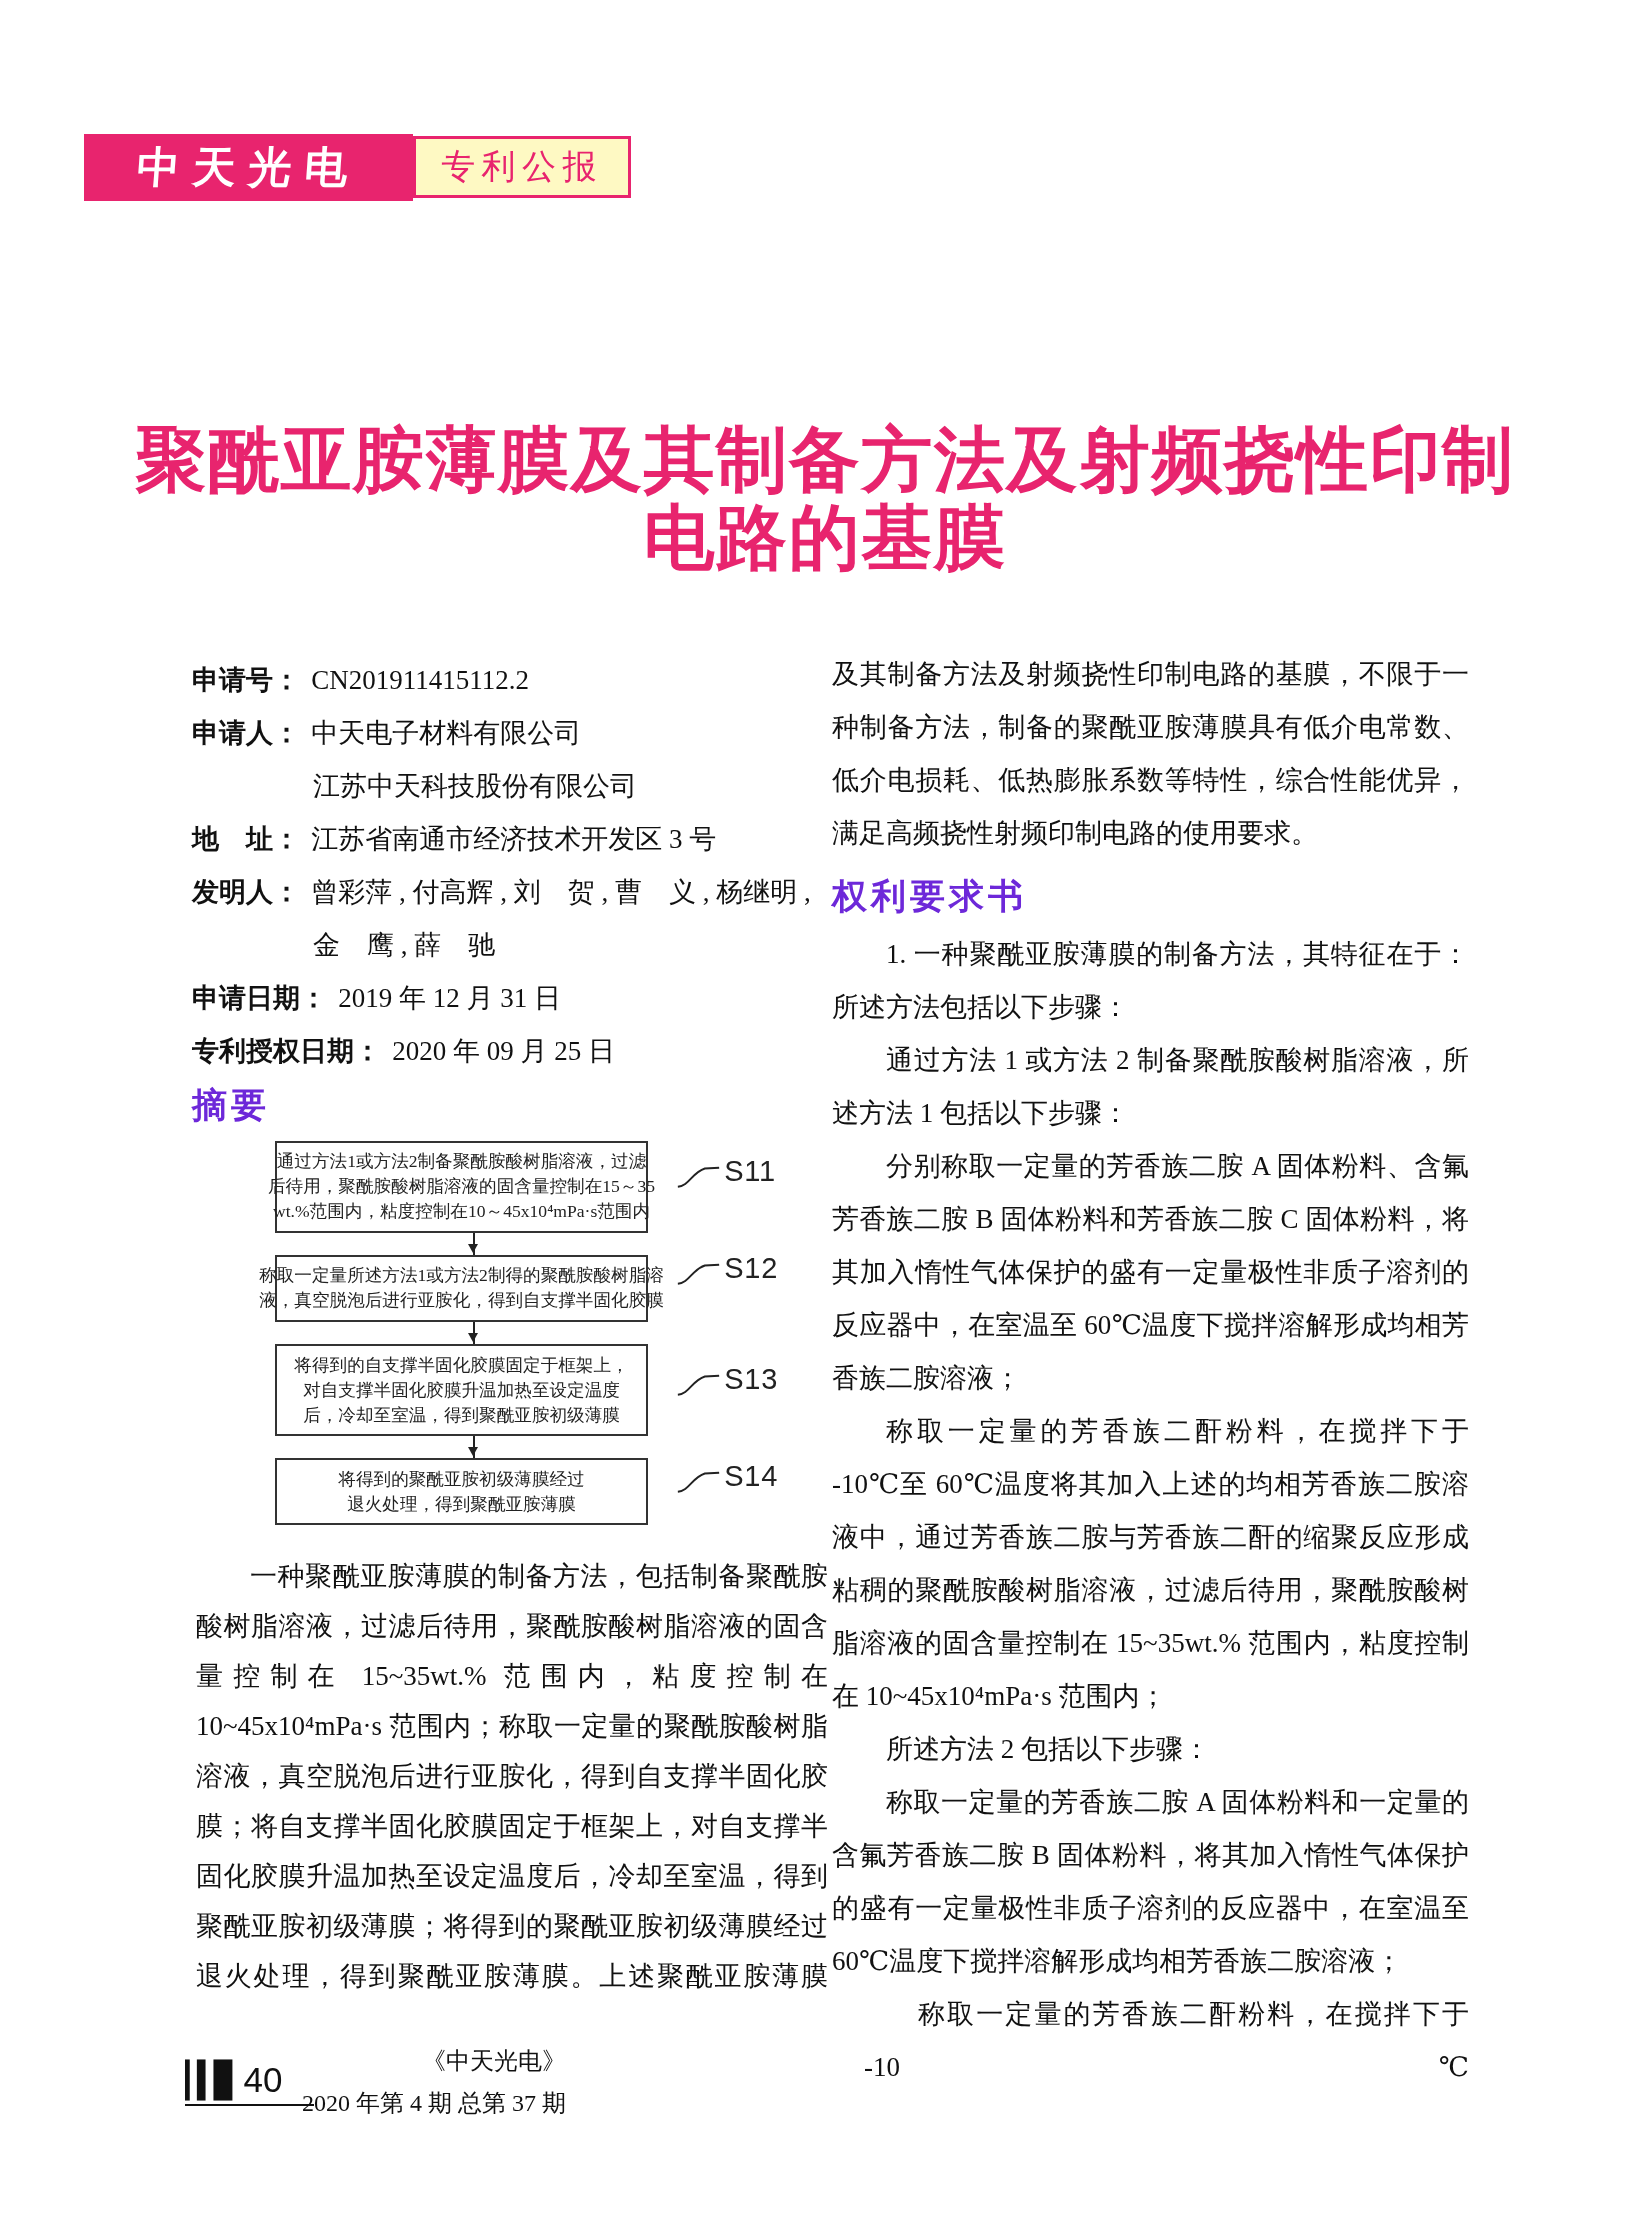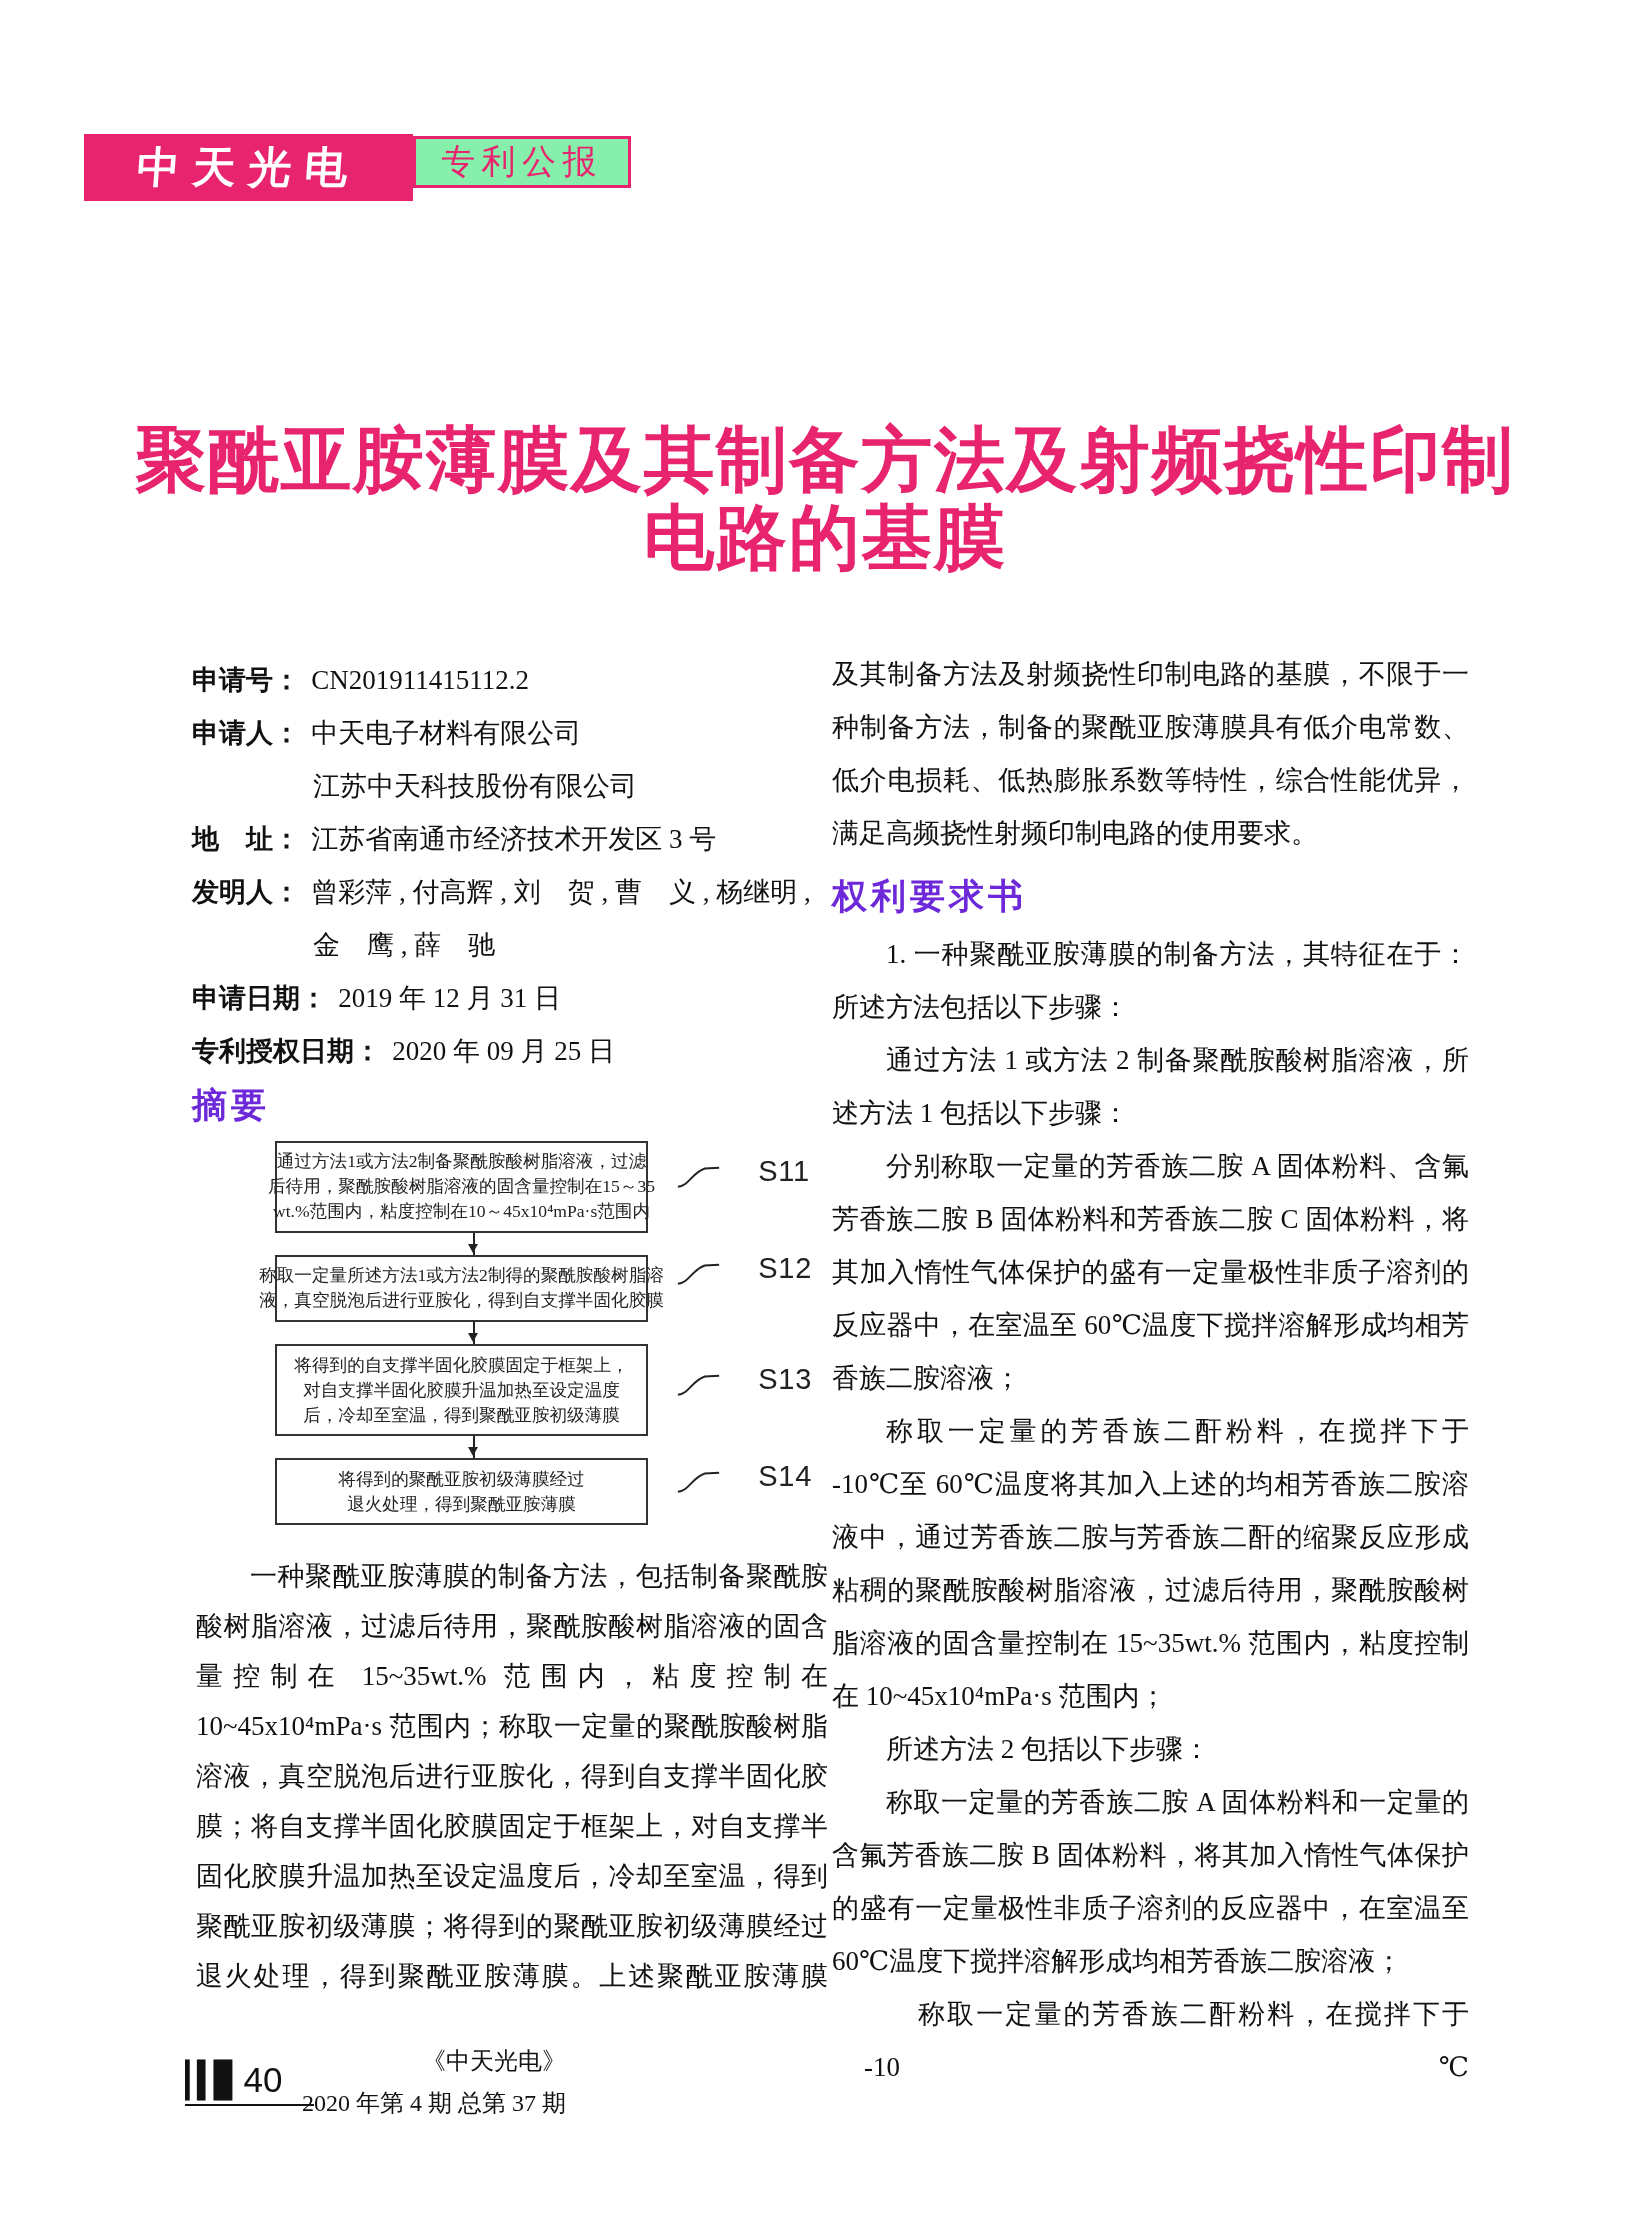--- a/index.html
+++ b/index.html
@@ -6,22 +6,22 @@
   body{width:1650px;height:2239px;position:relative;
        font-family:"Liberation Serif","DejaVu Serif",serif;color:#111;}
   .page{position:absolute;inset:0;overflow:hidden;}
 
   
   .header-band{position:absolute;left:84px;top:134px;width:329px;height:67px;
     background:#e8246e;display:flex;align-items:center;justify-content:center;}
   .logo-text{color:#ffffff;font-size:43px;font-weight:bold;letter-spacing:12.8px;
     font-family:"DejaVu Sans","Liberation Sans",sans-serif;
     transform:skewX(-4deg);white-space:nowrap;}
-  .header-badge{position:absolute;left:413px;top:136px;width:218px;height:52px;
-    background:#86efac;border:3.2px solid #e8246e;box-sizing:border-box;
+  .header-badge{position:absolute;left:413px;top:136px;width:218px;height:62px;
+    background:#fef9c3;border:3.2px solid #e8246e;box-sizing:border-box;
     display:flex;align-items:center;justify-content:center;}
   .badge-text{color:#e8246e;font-size:34px;letter-spacing:6.4px;
     font-family:"Liberation Sans","DejaVu Sans",sans-serif;white-space:nowrap;}
 
   
   .doc-title{position:absolute;left:0;right:0;top:421px;text-align:center;
     color:#e8246e;font-weight:bold;font-size:71px;line-height:78px;letter-spacing:1.6px;}
 
   
   .meta-block{position:absolute;left:192px;top:654px;width:632px;}
@@ -35,21 +35,21 @@
 
   
   .flowchart{position:absolute;left:275px;top:1141px;width:551px;}
   .fc-row{position:relative;width:399px;}
   .fc-box{box-sizing:border-box;width:373px;border:2.4px solid #333;background:#fff;
     padding:6.4px 3.2px;display:flex;flex-direction:column;justify-content:center;align-items:center;}
   .fc-line{font-size:17.6px;line-height:25px;white-space:nowrap;color:#222;}
   .fc-arrow{width:2.4px;height:22.3px;background:#222;margin-left:198px;position:relative;}
   .fc-arrow::after{content:'';position:absolute;bottom:-3.2px;left:-4.8px;width:0;height:0;
     border:5.6px solid transparent;border-top:9.6px solid #222;}
-  .fc-callout{position:absolute;left:401px;display:flex;align-items:flex-start;gap:34px;}
+  .fc-callout{position:absolute;left:401px;display:flex;align-items:flex-start;}
   .fc-callout svg{display:block;margin-top:8px;}
   .fc-label{font-size:29px;letter-spacing:0.8px;color:#222;
     font-family:"Liberation Sans","DejaVu Sans",sans-serif;margin-left:3.2px;}
 
   .abstract-para{position:absolute;left:192px;top:1547px;width:632px;
     font-size:27px;line-height:50px;text-align:justify;text-align-last:justify;
     text-indent:2em;margin:4px;}
 
   
   .col-right{position:absolute;left:832px;top:648px;width:637px;}

